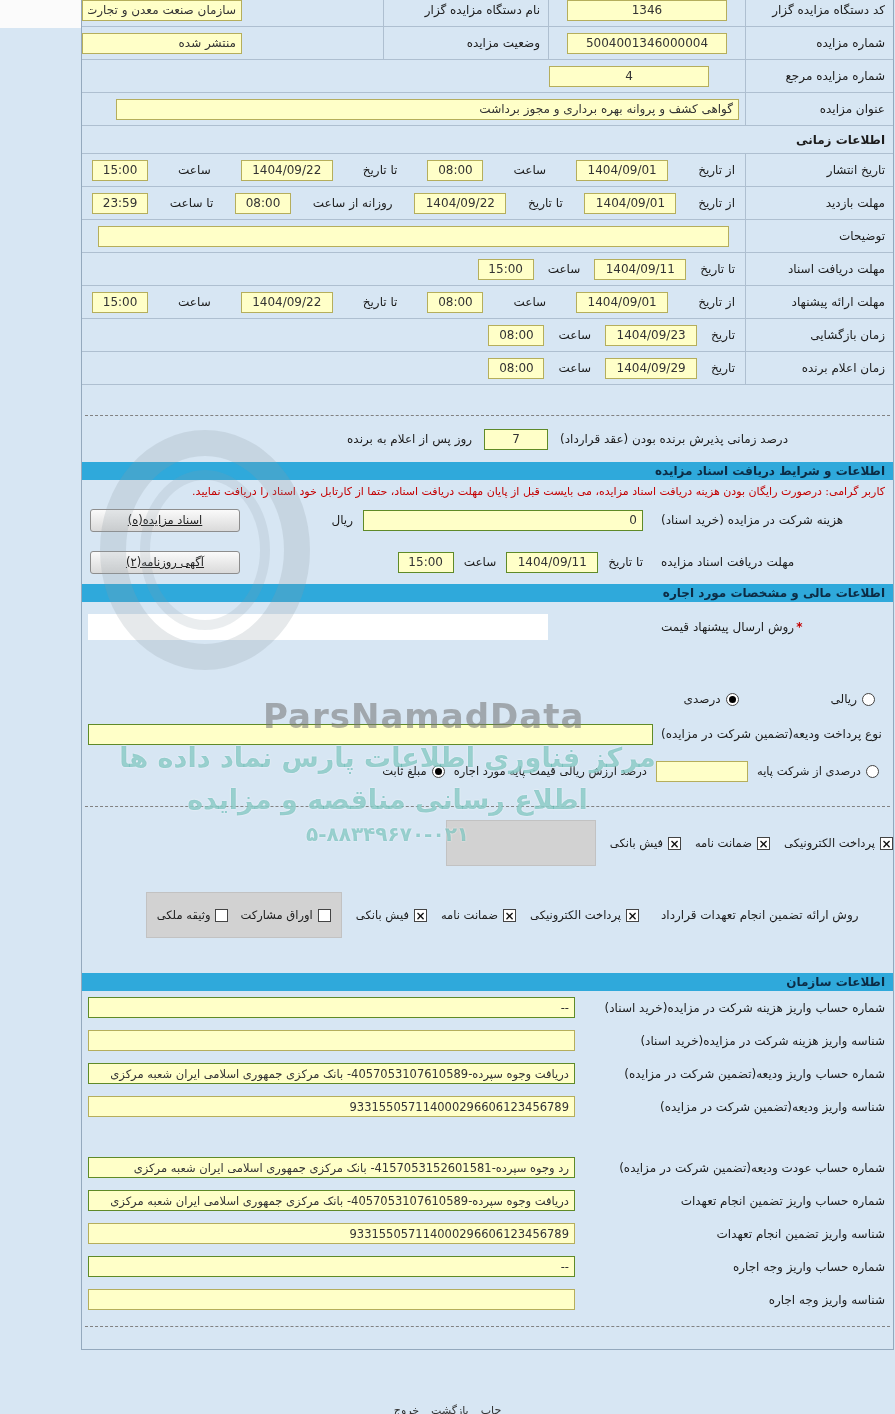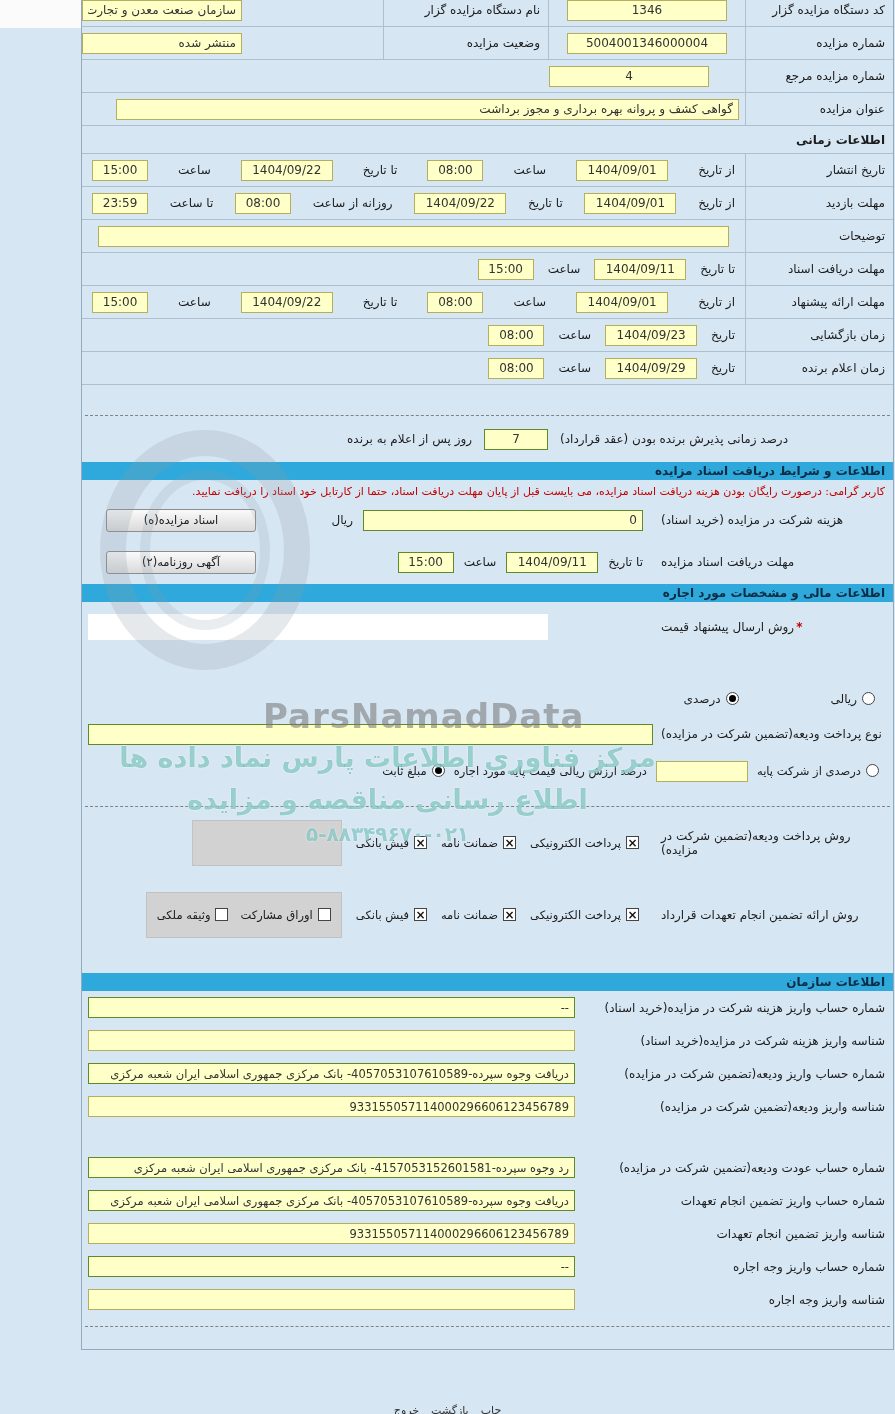--- a/index.html
+++ b/index.html
@@ -50,26 +50,26 @@
   .warning { color: #c40000; font-size: 11px; padding: 5px 8px 2px; text-align: right; }
   .frow { display: flex; align-items: center; }
   .doclabel { width: 240px; padding: 0 8px; text-align: left; }
   .fee { height: 40px; gap: 10px; }
   .deadline { height: 44px; gap: 10px; }
   .btn {
     width: 150px; height: 23px; background: linear-gradient(#fafafa, #dadada);
     border: 1px solid #8d8d8d; border-radius: 3px; font-family: inherit;
     font-size: 11.5px; color: #222; cursor: pointer;
   }
-  .pushleft { margin-inline-start: auto; margin-left: 24px; }
+  .pushleft { margin-inline-start: auto; margin-left: 8px; text-decoration: underline; }
   .req { color: #c40000; font-weight: bold; margin-left: 2px; }
   .pricelabel { height: 30px; margin-top: 10px; }
   .whitebox { width: 460px; height: 26px; background: #ffffff; margin-inline-start: auto; margin-left: 6px; }
   .radiorow { display: flex; align-items: center; gap: 8px; height: 26px; margin-top: 44px; padding-right: 18px; }
-  .opt { display: flex; align-items: flex-start; gap: 5px; }
+  .opt { display: flex; align-items: center; gap: 5px; }
   .gap80 { margin-right: 84px; }
   .radio { width: 13px; height: 13px; border: 1px solid #444; border-radius: 50%; background: #fff; position: relative; flex: none; }
   .radio.checked::before { content: ""; position: absolute; inset: 2px; border-radius: 50%; background: #000; }
   .deposittype { height: 32px; margin-top: 6px; }
   .depositopts { height: 42px; gap: 9px; padding-right: 14px; font-size: 11.5px; }
   .cb { width: 13px; height: 13px; border: 1px solid #444; background: #fff; flex: none; text-align: center; line-height: 12px; font-size: 12px; color: #111; }
   .cb.checked::before { content: "\00d7"; font-weight: bold; }
   .cbrow { min-height: 72px; gap: 14px; font-size: 11.5px; }
   .cbrow .doclabel { font-size: 12px; }
   .graybox { min-width: 150px; height: 46px; background: #d2d2d2; border: 1px solid #c2c2c2; display: flex; align-items: center; gap: 12px; padding: 0 10px; }
@@ -323,21 +323,20 @@
       <span class="txt">درصد ارزش ریالی قیمت پایه مورد اجاره</span>
       <span class="opt">
         <span class="radio checked"></span>
         <span>مبلغ ثابت</span>
       </span>
     </div>
 
     <div class="dashed" style="margin-top:14px;"></div>
 
     <div class="frow cbrow">
-      <div class="doclabel">روش پرداخت ودیعه(تضمین شرکت در مزایده)</div>
       <span class="opt">
         <span class="cb checked"></span>
         <span>پرداخت الکترونیکی</span>
       </span>
       <span class="opt">
         <span class="cb checked"></span>
         <span>ضمانت نامه</span>
       </span>
       <span class="opt">
         <span class="cb checked"></span>

